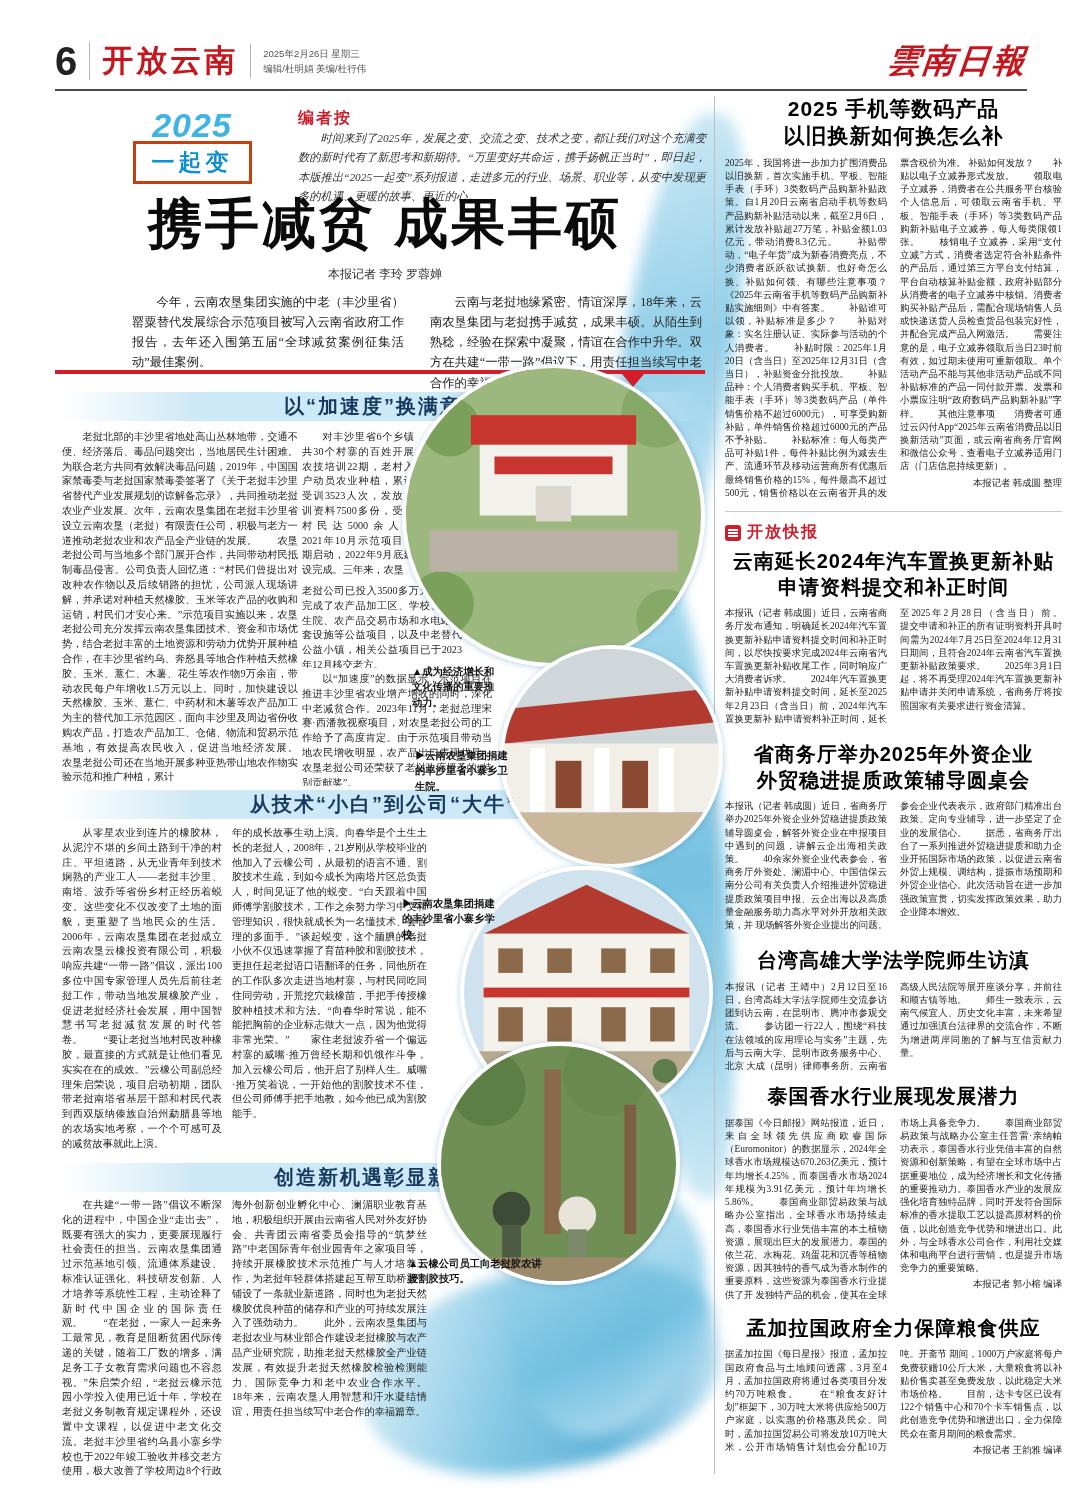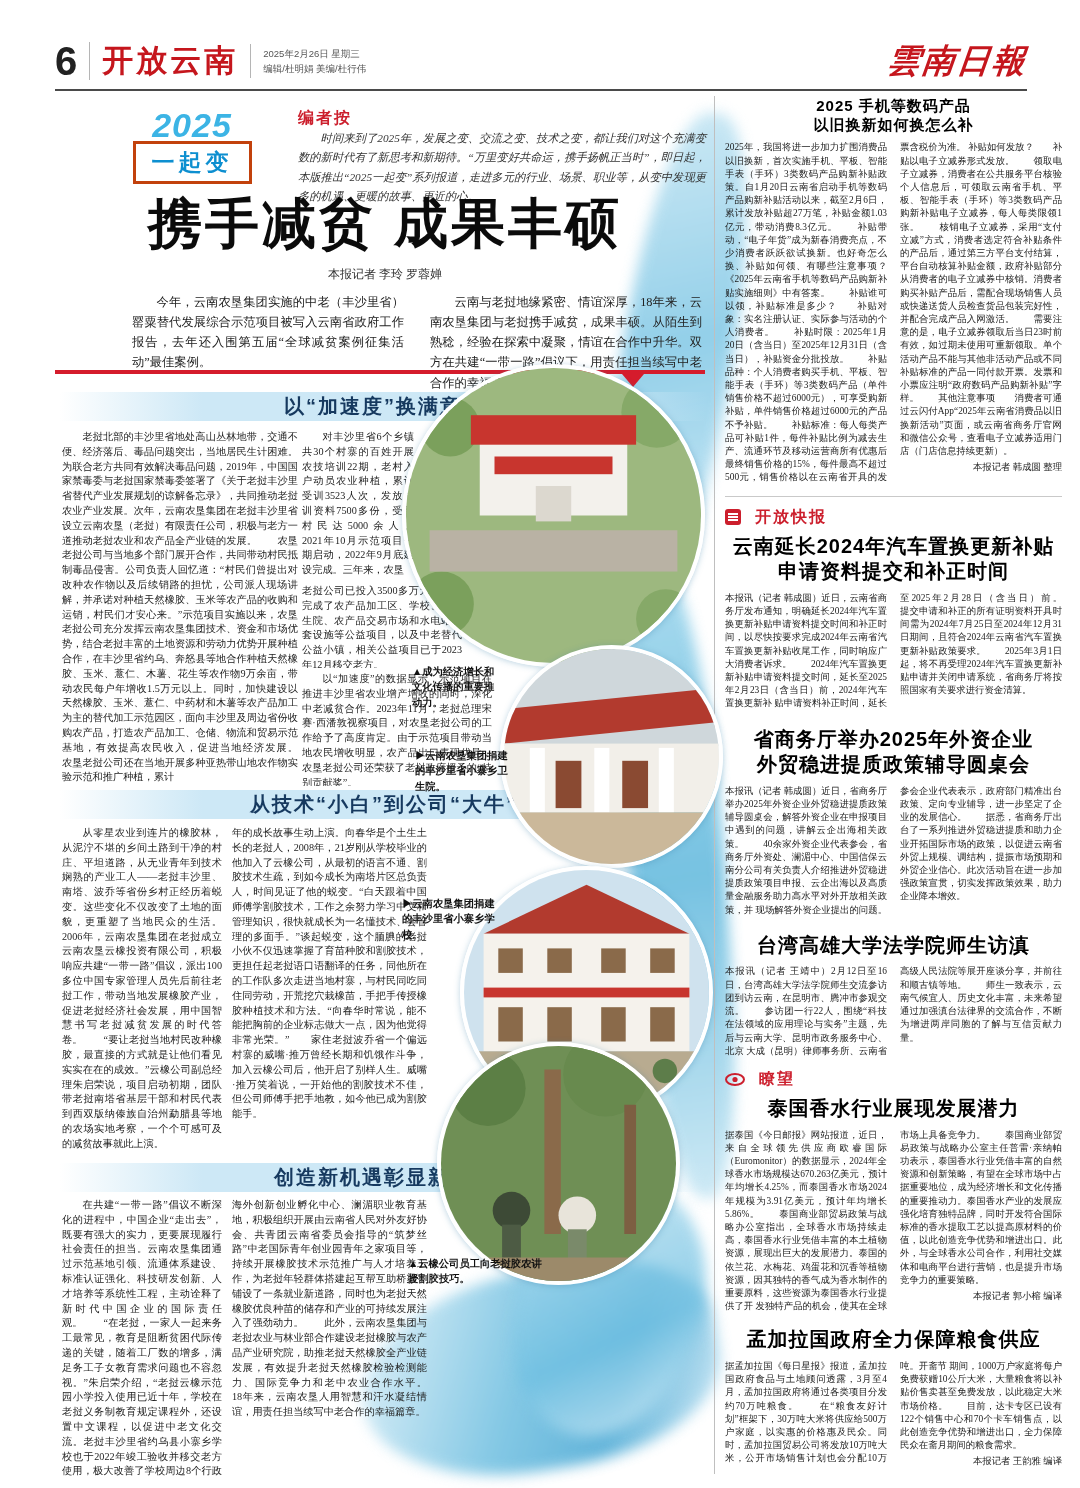--- a/index.html
+++ b/index.html
@@ -31,24 +31,24 @@
   .fbody{font-size:10.2px;line-height:14.8px;color:#1c1c1c;overflow:hidden;}
   .cap{font-size:10.3px;font-weight:700;color:#111;line-height:1.5;}
   .photo{border-radius:50%;overflow:hidden;border:4px solid #fff;box-shadow:0 1px 6px rgba(60,130,170,.35);}
   .photo svg{display:block;width:100%;height:100%;}
   
   .wc{filter:blur(7px);opacity:.75;}
   
   .rcol{left:725px;top:96px;width:337px;height:1384px;overflow:hidden;}
   .r-art{margin-bottom:11px;}
   .r-t{font-size:20px;font-weight:900;color:#000;text-align:center;line-height:1.28;letter-spacing:1px;}
-  .r-t-big{font-size:15px;}
+  .r-t-big{font-size:21px;}
   .r-body{column-count:2;column-gap:13px;font-size:9.4px;line-height:13.2px;color:#1a1a1a;margin-top:7px;}
   .r-byline{text-align:right;margin-top:3px;}
-  .marker{display:flex;align-items:center;gap:14px;color:#cc1f2d;font-weight:900;font-size:16px;
+  .marker{display:flex;align-items:center;gap:6px;color:#cc1f2d;font-weight:900;font-size:16px;
           letter-spacing:2px;margin:10px 0 6px 0;}
   .mk-doc{width:16px;height:16px;background:#cc1f2d;border-radius:3px;position:relative;}
   .mk-doc i{position:absolute;left:3px;right:3px;height:2px;background:#fff;}
   .hr{height:1px;background:#c9c9c9;margin:8px 0;}
 </style>
 </head>
 <body>
 
 <div class="abs wc" style="left:620px;top:110px;width:110px;height:520px;border-radius:50% 40% 55% 45%;
             background:linear-gradient(160deg,#bfe3f2 0%,#6fc0e2 45%,#cfeaf7 100%);transform:rotate(8deg);"></div>
@@ -222,27 +222,20 @@
   </div>
 
   <div class="r-art" style="margin-top:16px;">
     <div class="r-t">台湾高雄大学法学院师生访滇</div>
     <div class="r-body serif just">
       <span>本报讯（记者 王靖中）2月12日至16日，台湾高雄大学法学院师生交流参访团到访云南，在昆明市、腾冲市参观交流。　　参访团一行22人，围绕“科技在法领域的应用理论与实务”主题，先后与云南大学、昆明市政务服务中心、北京</span>
       <span>大成（昆明）律师事务所、云南省高级人民法院等展开座谈分享，并前往和顺古镇等地。　　师生一致表示，云南气候宜人、历史文化丰富，未来希望通过加强滇台法律界的交流合作，不断为增进两岸同胞的了解与互信贡献力量。</span>
     </div>
   </div>
 
-  <div class="marker">
-    <svg width="20" height="13" viewBox="0 0 20 13">
-      <ellipse cx="10" cy="6.5" rx="9" ry="5.5" fill="none" stroke="#cc1f2d" stroke-width="2"></ellipse>
-      <circle cx="10" cy="6.5" r="2.6" fill="#cc1f2d"></circle>
-    </svg>
-    <span>瞭望</span>
-  </div>
 
   <div class="r-art">
     <div class="r-t">泰国香水行业展现发展潜力</div>
     <div class="r-body serif just">
       <span>据泰国《今日邮报》网站报道，近日，来自全球领先供应商欧睿国际（Euromonitor）的数据显示，2024年全球香水市场规模达670.263亿美元，预计年均增长4.25%，而泰国香水市场2024年规模为3.91亿美元，预计年均增长5.86%。　　泰国商业部贸易政策与战略办公室指出，全球香水市场持续走高，泰国香水行业凭借丰富的本土植物资源，展现出巨大的发展潜力。泰国的依兰花、水梅花、鸡蛋花和沉香等植物资源，因其独特的香气成为香水制作的重要原料，这些资源为泰国香水行业提供了开</span>
       <span>发独特产品的机会，使其在全球市场上具备竞争力。　　泰国商业部贸易政策与战略办公室主任普雷·亲纳帕功表示，泰国香水行业凭借丰富的自然资源和创新策略，有望在全球市场中占据重要地位，成为经济增长和文化传播的重要推动力。泰国香水产业的发展应强化培育独特品牌，同时开发符合国际标准的香水提取工艺以提高原材料的价值，以此创造竞争优势和增进出口。此外，与全球香水公司合作，利用社交媒体和电商平台进行营销，也是提升市场竞争力的重要策略。</span>
       <div class="r-byline serif">本报记者 郭小榕 编译</div>
     </div>
   </div>
 

